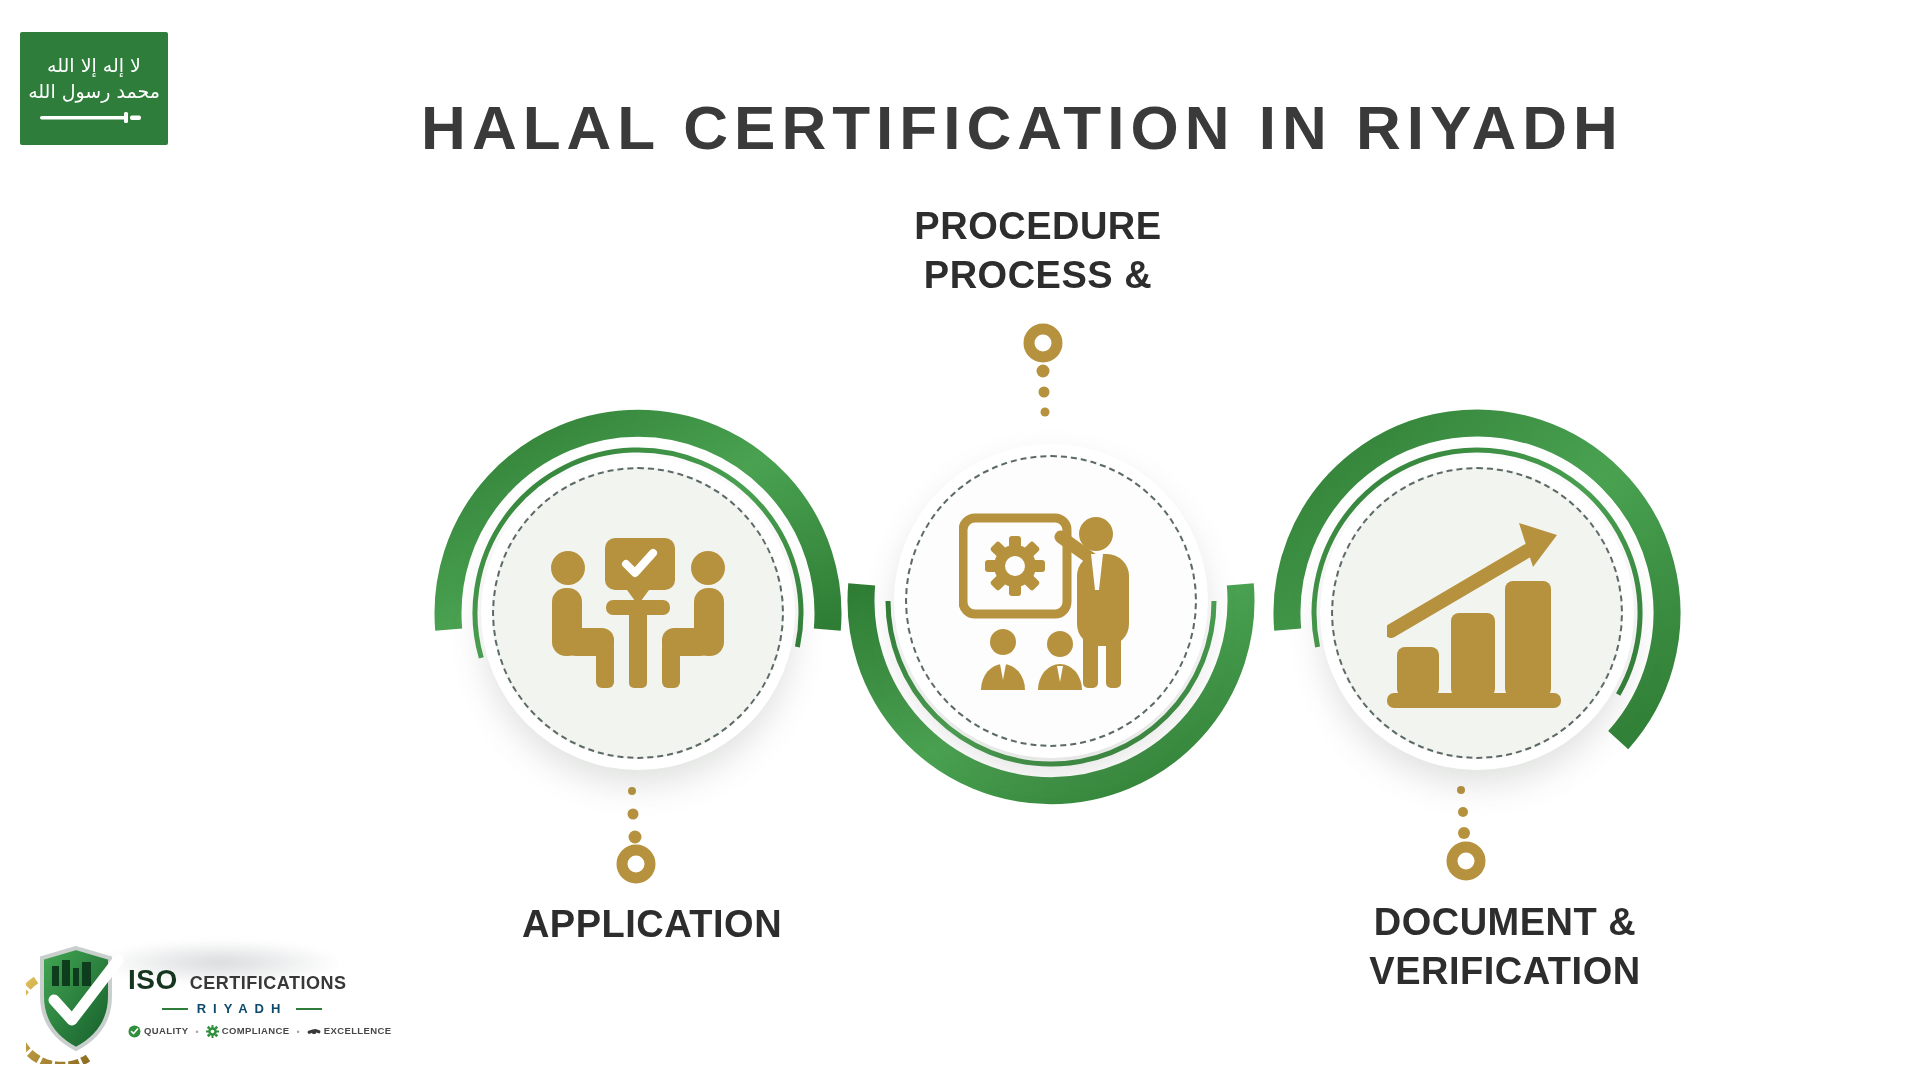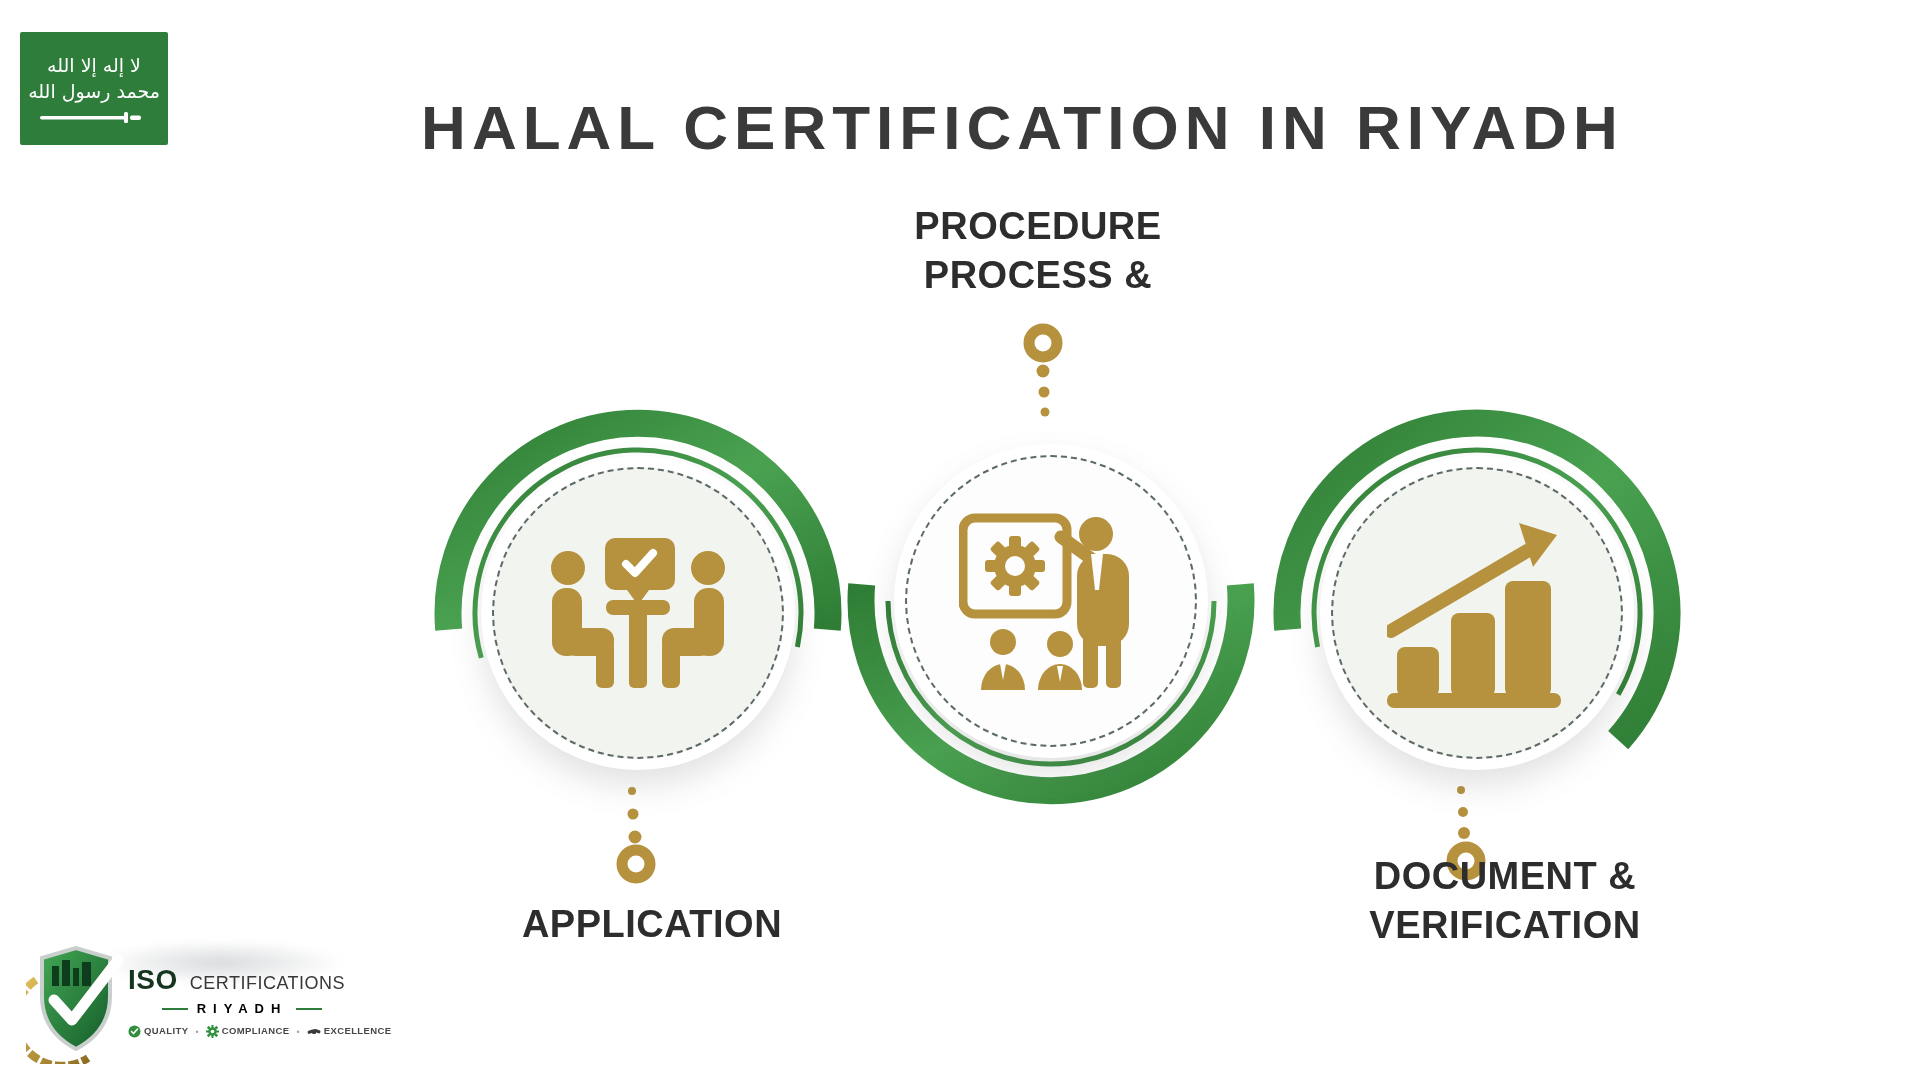--- a/index.html
+++ b/index.html
@@ -28,24 +28,24 @@
               letter-spacing:.5px;color:#2d2d2d;line-height:49px;}
 
   
   .logo{left:26px;top:938px;width:330px;height:136px;}
   .smudge{left:95px;top:940px;width:250px;height:45px;border-radius:50%;
           background:radial-gradient(ellipse at center,rgba(120,126,132,.28),rgba(120,126,132,0) 70%);
           filter:blur(3px);}
   .logo-text{position:absolute;left:102px;top:26px;width:228px;}
   .brand-row{display:flex;align-items:baseline;gap:12px;}
   .brand-iso{font-size:28px;font-weight:700;color:#16351f;letter-spacing:.5px;}
-  .brand-cert{font-size:18px;font-weight:400;color:#383838;letter-spacing:.5px;}
+  .brand-cert{font-size:18px;font-weight:700;color:#383838;letter-spacing:.5px;}
   .city-row{display:flex;align-items:center;gap:9px;margin-top:5px;justify-content:center;}
   .rule{width:26px;height:2px;background:#2e7d3b;}
-  .city{font-size:13px;font-weight:700;letter-spacing:7px;color:#000000;}
+  .city{font-size:13px;font-weight:700;letter-spacing:7px;color:#0c4a6e;}
   .badge-row{display:flex;align-items:center;gap:7px;margin-top:9px;}
   .badge{display:flex;align-items:flex-start;gap:3px;}
   .badge-label{font-size:9.5px;font-weight:700;color:#474747;letter-spacing:.4px;}
   .badge-sep{font-size:9px;color:#a7a7a7;}
 </style>
 </head>
 <body>
 
 <div class="abs flag">
   <svg width="148" height="113" viewBox="0 0 148 113">
@@ -184,21 +184,21 @@
 
 <div class="abs step-label" style="left:808px;top:202px">
   <div>PROCEDURE</div>
   <div>PROCESS &amp;</div>
 </div>
 
 <div class="abs step-label" style="left:422px;top:900px">
   <div>APPLICATION</div>
 </div>
 
-<div class="abs step-label" style="left:1275px;top:852px">
+<div class="abs step-label" style="left:1275px;top:898px">
   <div>DOCUMENT &amp;</div>
   <div>VERIFICATION</div>
 </div>
 
 <div class="abs smudge"></div>
 
 <div class="abs logo">
   <svg class="abs" style="left:0;top:4px" width="100" height="122" viewBox="0 0 100 122">
     <defs>
       <linearGradient id="shld" x1="0" y1="0" x2="1" y2="1">

